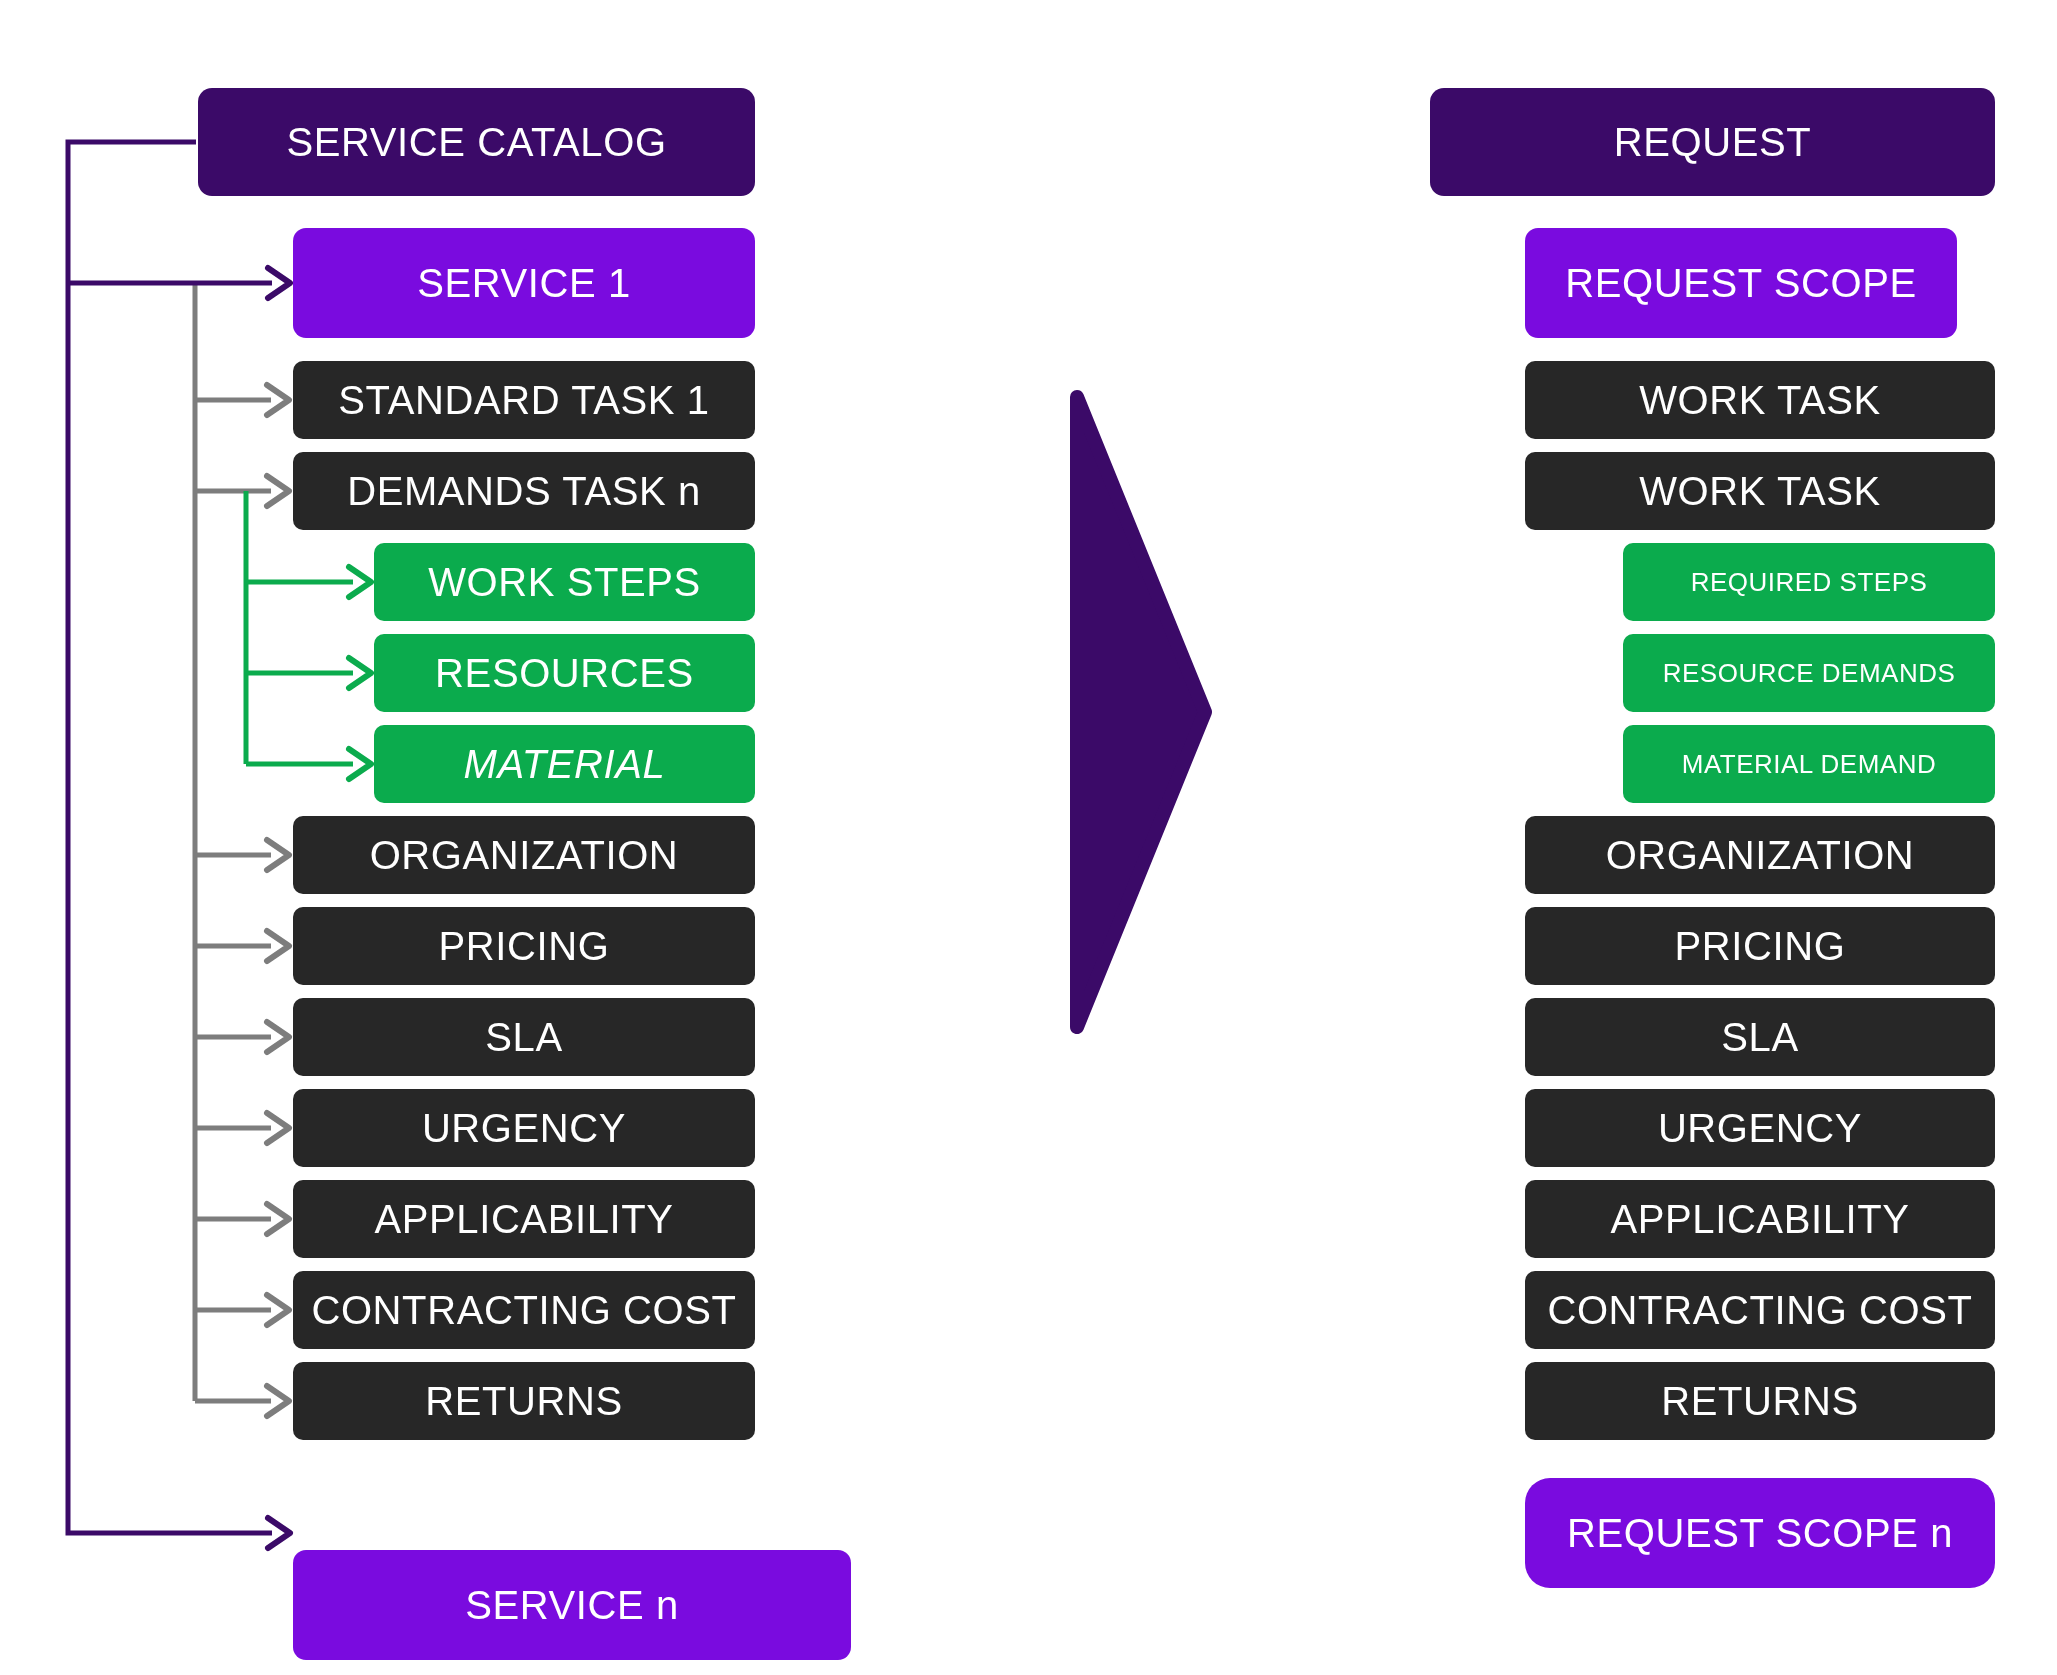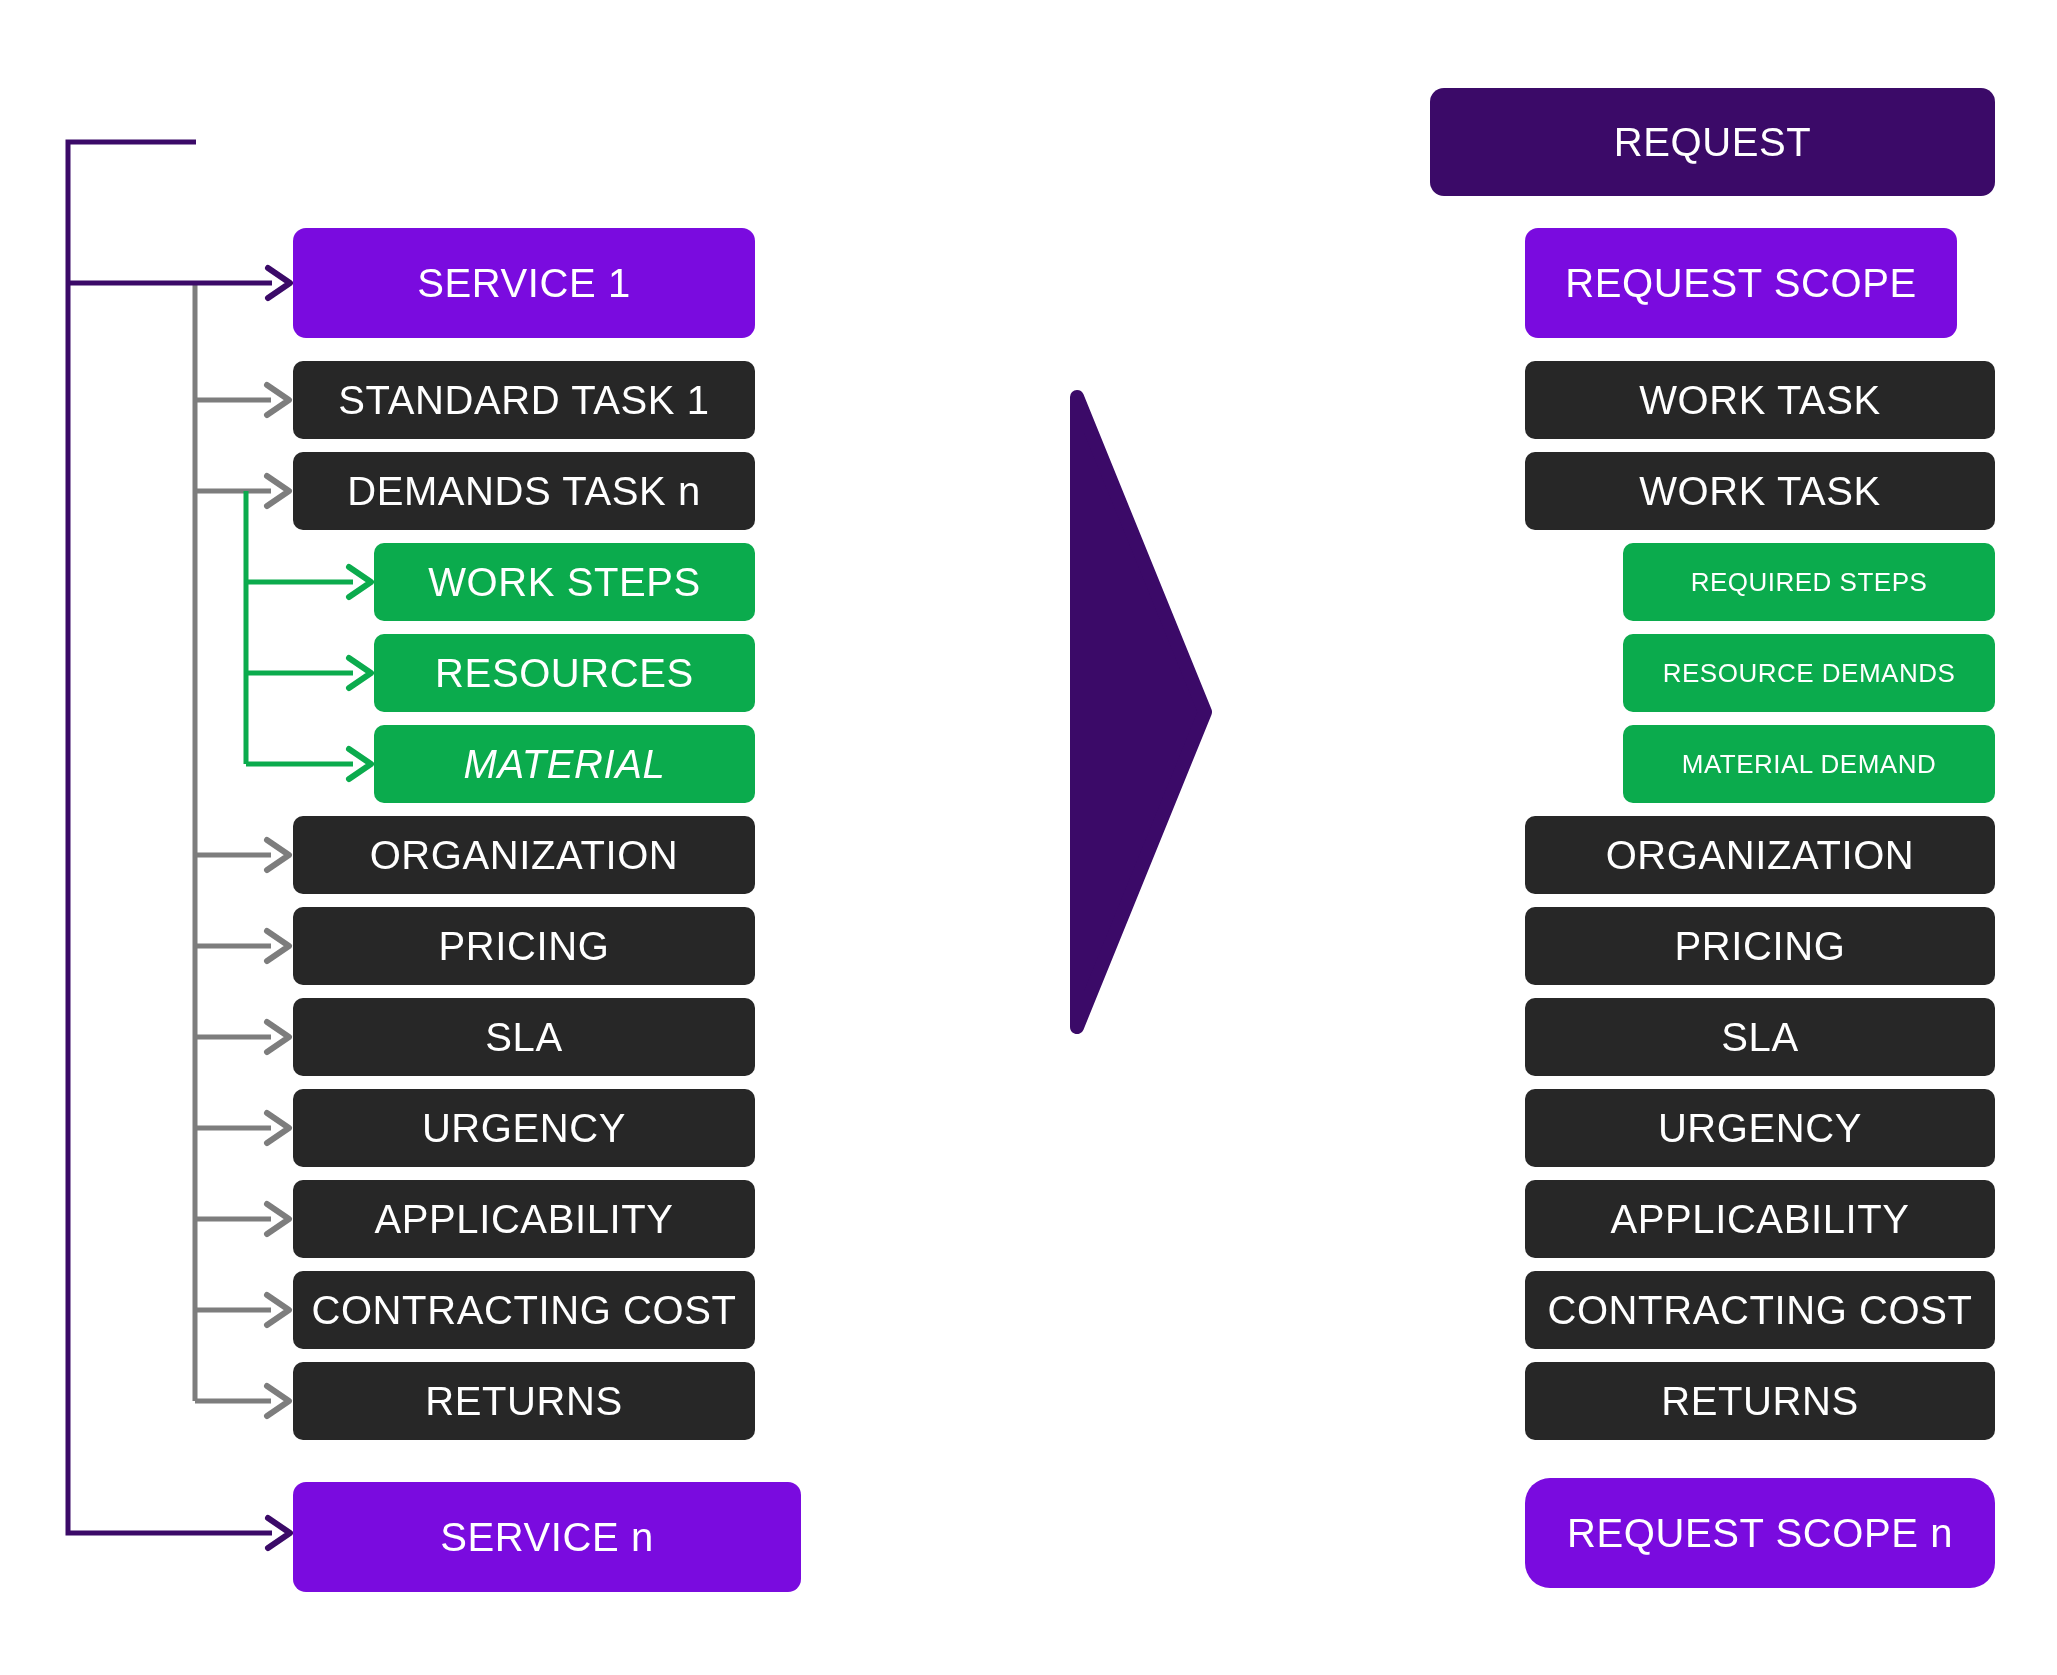--- a/index.html
+++ b/index.html
@@ -68,38 +68,39 @@
     <g style="stroke:var(--header-purple)">
       <path class="cline" d="M196 142 H68 V1533 H272"></path>
       <path class="cline" d="M68 283 H272"></path>
       <polyline class="chead" points="268,268 290,283 268,298"></polyline>
       <polyline class="chead" points="268,1518 290,1533 268,1548"></polyline>
     </g>
 
     <polygon points="1077,397 1205,712 1077,1027" style="fill:var(--header-purple);stroke:var(--header-purple);stroke-width:14;stroke-linejoin:round"></polygon>
   </svg>
 
+  <div class="box hdr" style="left:198px;top:88px;width:557px;height:108px;">SERVICE CATALOG</div>
   <div class="box svc" style="left:293px;top:228px;width:462px;height:110px;">SERVICE 1</div>
 
   <div class="box dark" style="left:293px;top:361px;width:462px;height:78px;">STANDARD TASK 1</div>
   <div class="box dark" style="left:293px;top:452px;width:462px;height:78px;">DEMANDS TASK n</div>
 
   <div class="box green" style="left:374px;top:543px;width:381px;height:78px;">WORK STEPS</div>
   <div class="box green" style="left:374px;top:634px;width:381px;height:78px;">RESOURCES</div>
   <div class="box green" style="left:374px;top:725px;width:381px;height:78px;font-style:italic;">MATERIAL</div>
 
   <div class="box dark" style="left:293px;top:816px;width:462px;height:78px;">ORGANIZATION</div>
   <div class="box dark" style="left:293px;top:907px;width:462px;height:78px;">PRICING</div>
   <div class="box dark" style="left:293px;top:998px;width:462px;height:78px;">SLA</div>
   <div class="box dark" style="left:293px;top:1089px;width:462px;height:78px;">URGENCY</div>
   <div class="box dark" style="left:293px;top:1180px;width:462px;height:78px;">APPLICABILITY</div>
   <div class="box dark" style="left:293px;top:1271px;width:462px;height:78px;">CONTRACTING COST</div>
   <div class="box dark" style="left:293px;top:1362px;width:462px;height:78px;">RETURNS</div>
 
-  <div class="box svc" style="left:293px;top:1482px;width:508px;height:110px;text-align:right;">SERVICE n</div>
+  <div class="box svc" style="left:293px;top:1550px;width:558px;height:110px;text-align:right;">SERVICE n</div>
 
   <div class="box hdr" style="left:1430px;top:88px;width:565px;height:108px;">REQUEST</div>
   <div class="box svc" style="left:1525px;top:228px;width:432px;height:110px;">REQUEST SCOPE</div>
 
   <div class="box dark" style="left:1525px;top:361px;width:470px;height:78px;">WORK TASK</div>
   <div class="box dark" style="left:1525px;top:452px;width:470px;height:78px;">WORK TASK</div>
 
   <div class="box green small" style="left:1623px;top:543px;width:372px;height:78px;">REQUIRED STEPS</div>
   <div class="box green small" style="left:1623px;top:634px;width:372px;height:78px;">RESOURCE DEMANDS</div>
   <div class="box green small" style="left:1623px;top:725px;width:372px;height:78px;">MATERIAL DEMAND</div>

